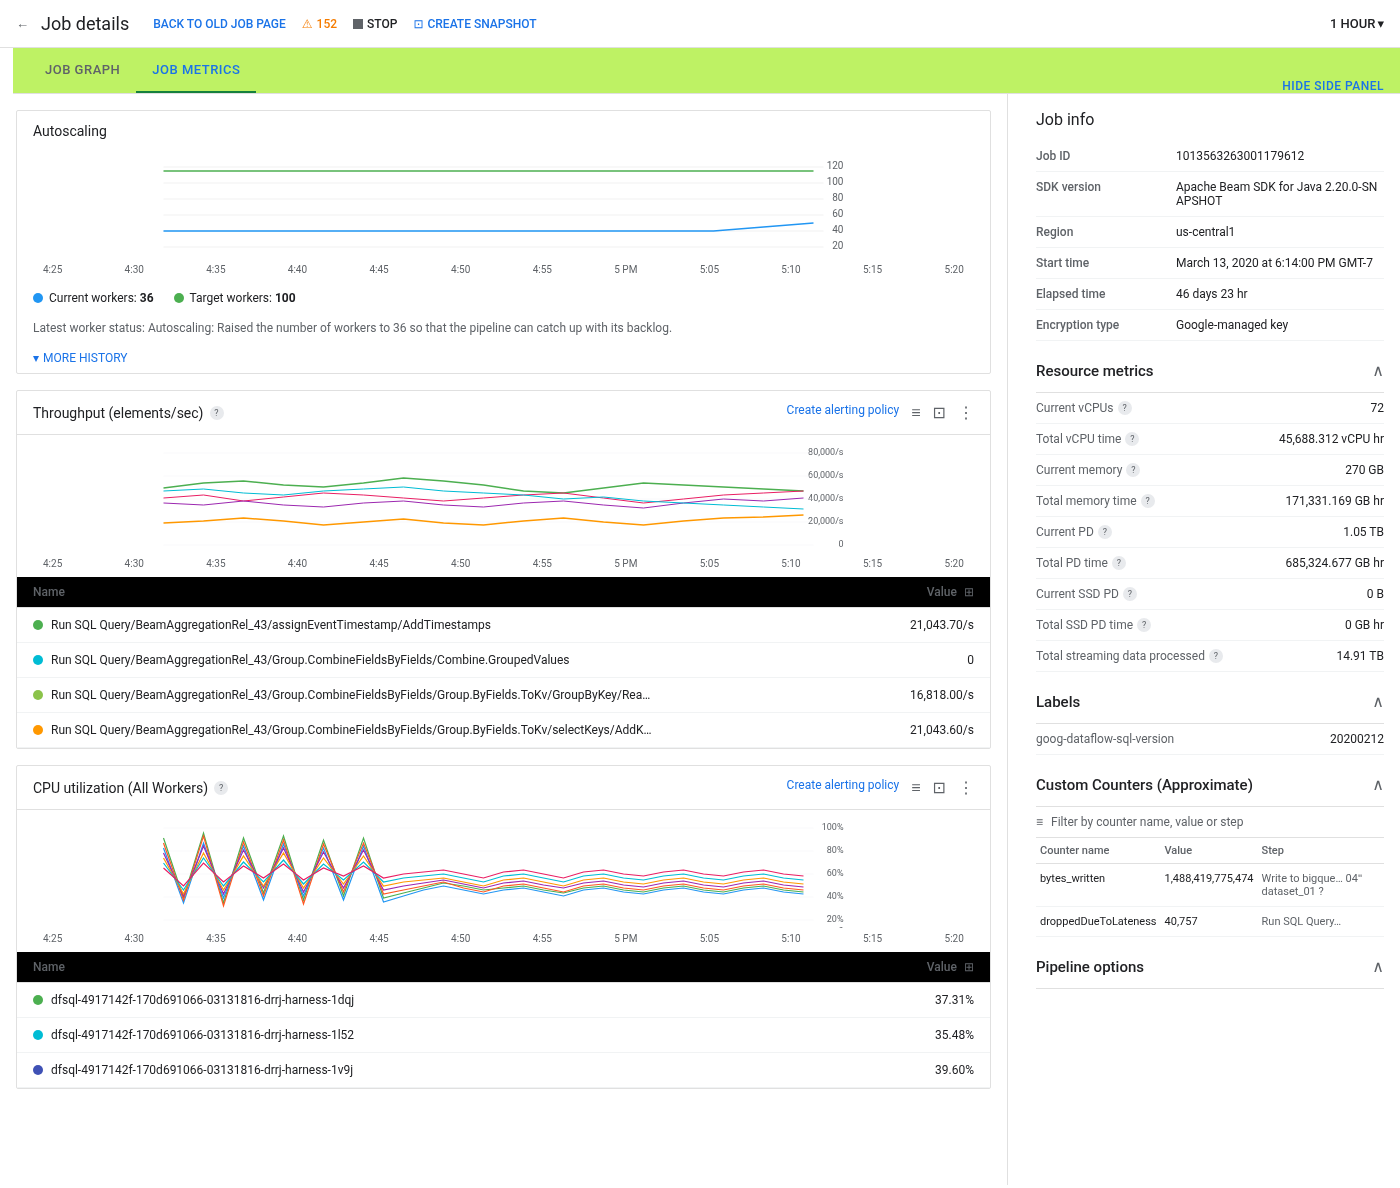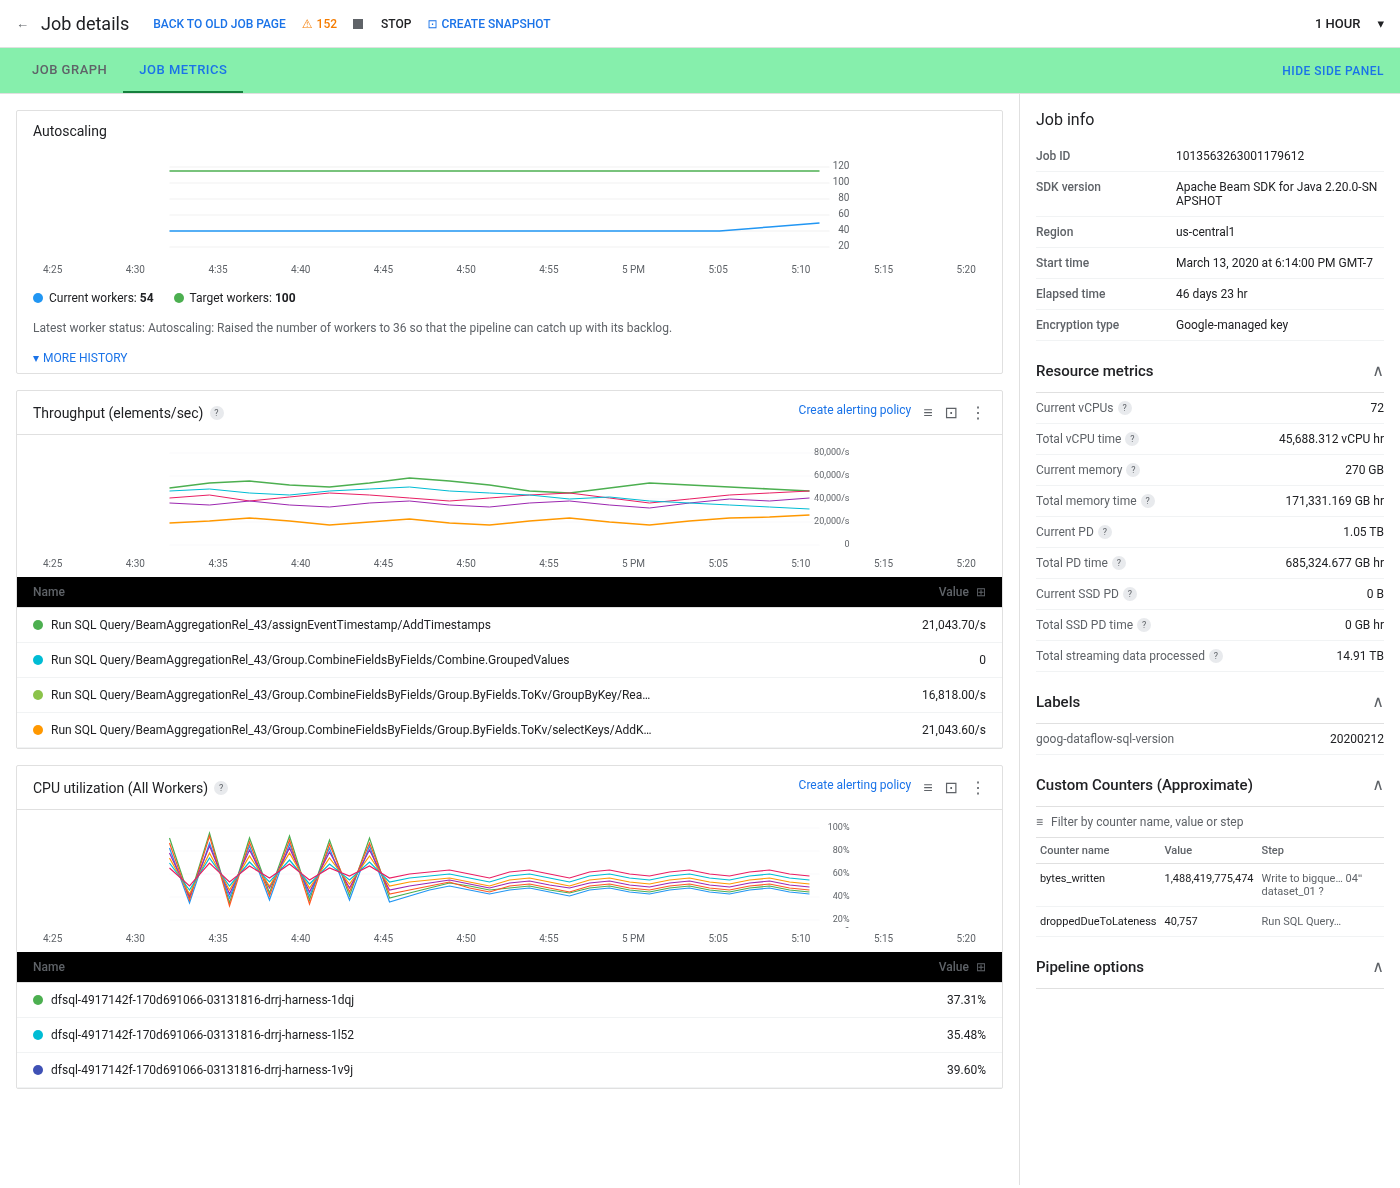--- a/index.html
+++ b/index.html
@@ -8,38 +8,38 @@
     
     .top-header {
       display: flex; align-items: center; padding: 0 16px; height: 48px;
       border-bottom: 1px solid #e0e0e0; background: #fff;
     }
     .back-btn { display: flex; align-items: center; gap: 6px; cursor: pointer; margin-right: 12px; color: #5f6368; }
     .job-title { font-size: 18px; font-weight: 400; color: #202124; margin-right: 16px; }
     .header-actions { display: flex; align-items: center; gap: 0; flex: 1; }
     .header-link { color: #1a73e8; font-size: 12px; font-weight: 500; cursor: pointer; padding: 0 8px; text-decoration: none; }
     .warning-badge { display: flex; align-items: center; gap: 4px; padding: 0 8px; color: #f57c00; font-size: 12px; font-weight: 500; cursor: pointer; }
-    .stop-btn { display: flex; align-items: center; gap: 18px; padding: 0 8px; font-size: 12px; font-weight: 500; color: #202124; cursor: pointer; }
+    .stop-btn { display: flex; align-items: center; gap: 4px; padding: 0 8px; font-size: 12px; font-weight: 500; color: #202124; cursor: pointer; }
     .snapshot-btn { display: flex; align-items: center; gap: 4px; padding: 0 8px; font-size: 12px; font-weight: 500; color: #1a73e8; cursor: pointer; }
-    .time-selector { margin-left: auto; display: flex; align-items: center; gap: 17px; font-size: 13px; color: #202124; cursor: pointer; font-weight: 500; }
+    .time-selector { margin-left: auto; display: flex; align-items: center; gap: 2px; font-size: 13px; color: #202124; cursor: pointer; font-weight: 500; }
 
     
     .tab-bar {
-      display: flex; align-items: center; border-bottom: 1px solid #e0e0e0;
-      padding: 0 16px; background: #86efac; position: relative;
+      display: flex; align-items: flex-end; border-bottom: 1px solid #e0e0e0;
+      padding: 0 16px; background: #bef264; position: relative; margin-left: 13px;
     }
     .tab {
       padding: 14px 16px; font-size: 13px; font-weight: 500; color: #5f6368;
       cursor: pointer; border-bottom: 2px solid transparent; letter-spacing: 0.5px; text-transform: uppercase;
     }
     .tab.active { color: #1a73e8; border-bottom: 2px solid #15803d; }
     .hide-panel-btn { margin-left: auto; color: #1a73e8; font-size: 12px; font-weight: 500; cursor: pointer; letter-spacing: 0.5px; text-transform: uppercase; }
 
     
-    .main-layout { display: flex; height: calc(1188px - 48px - 49px); }
+    .main-layout { display: flex; height: calc(1188px - 48px - 49px); gap: 12px; }
 
     
     .left-panel { flex: 1; overflow-y: auto; padding: 16px; border-right: 1px solid #e0e0e0; }
 
     
     .right-panel { width: 380px; overflow-y: auto; padding: 16px; }
 
     
     .section-card { background: #fff; margin-bottom: 16px; border: 1px solid #e0e0e0; border-radius: 2px; }
     .section-title { font-size: 14px; font-weight: 400; padding: 12px 16px; color: #202124; }
@@ -186,21 +186,21 @@
             <span>5 PM</span>
             <span>5:05</span>
             <span>5:10</span>
             <span>5:15</span>
             <span>5:20</span>
         </div>
       </div>
       <div class="chart-labels">
         <div class="chart-legend">
           <span class="legend-dot" style="background:#2196F3;"></span>
-          <span>Current workers: <strong>54</strong></span>
+          <span>Current workers: <strong>36</strong></span>
         </div>
         <div class="chart-legend">
           <span class="legend-dot" style="background:#4CAF50;"></span>
           <span>Target workers: <strong>100</strong></span>
         </div>
       </div>
       <div class="worker-status">
         <span style="color:#5f6368;">Latest worker status: </span>
         <span>Autoscaling: Raised the number of workers to 36 so that the pipeline can catch up with its backlog.</span>
       </div>

